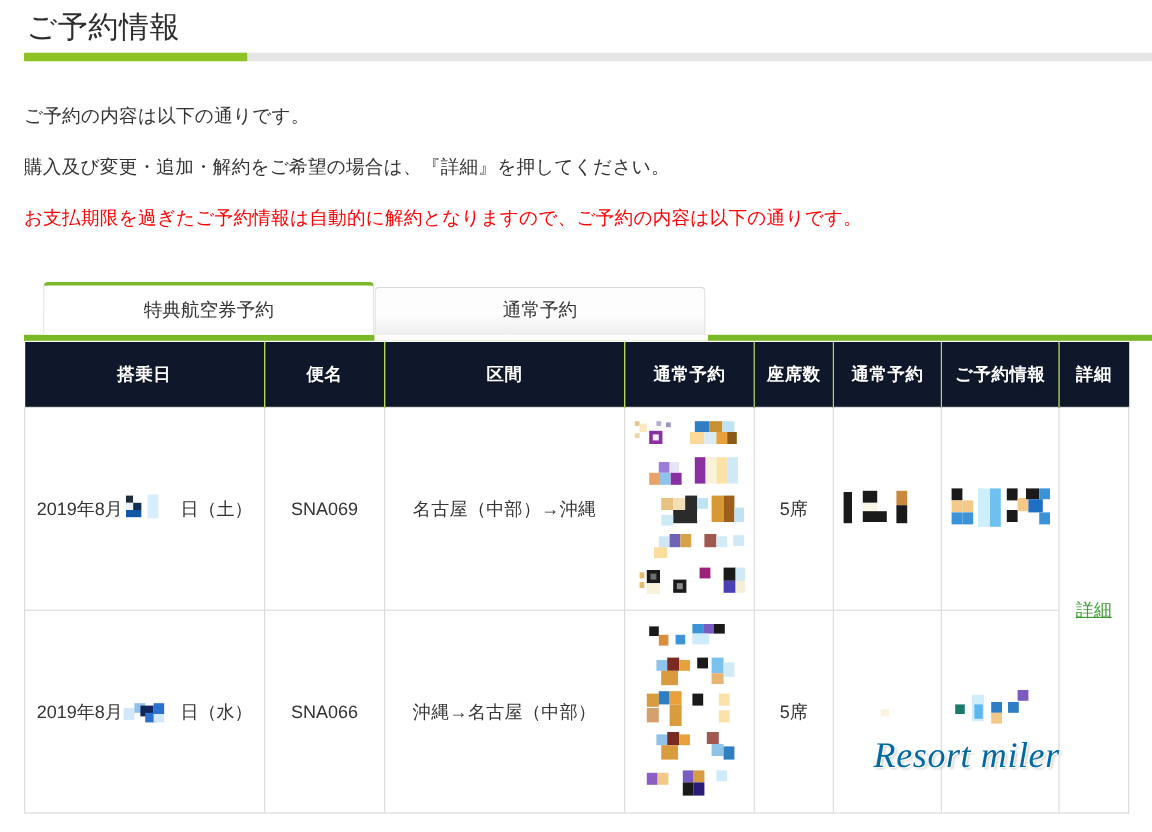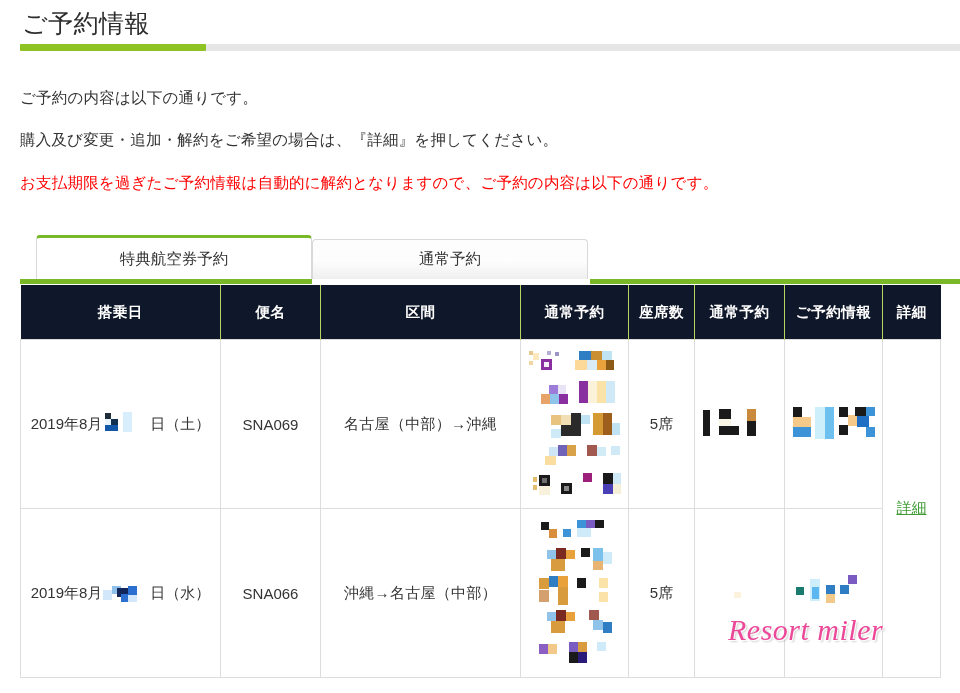--- a/index.html
+++ b/index.html
@@ -201,21 +201,21 @@
   .mosaic-name2{ width: 76px; height: 36px; }
 
   
   .watermark {
     position: absolute;
     left: 728px;
     top: 613px;
     font-family: "Liberation Serif", "DejaVu Serif", serif;
     font-style: italic;
     font-size: 30px;
-    color: #ec4899;
+    color: #0369a1;
     text-shadow: 1px 1px 0 rgba(255,255,255,0.85), 2px 2px 2px rgba(150,150,150,0.45);
     letter-spacing: 0.5px;
     pointer-events: none;
     z-index: 9;
     white-space: nowrap;
   }
 </style>
 </head>
 <body>
 

